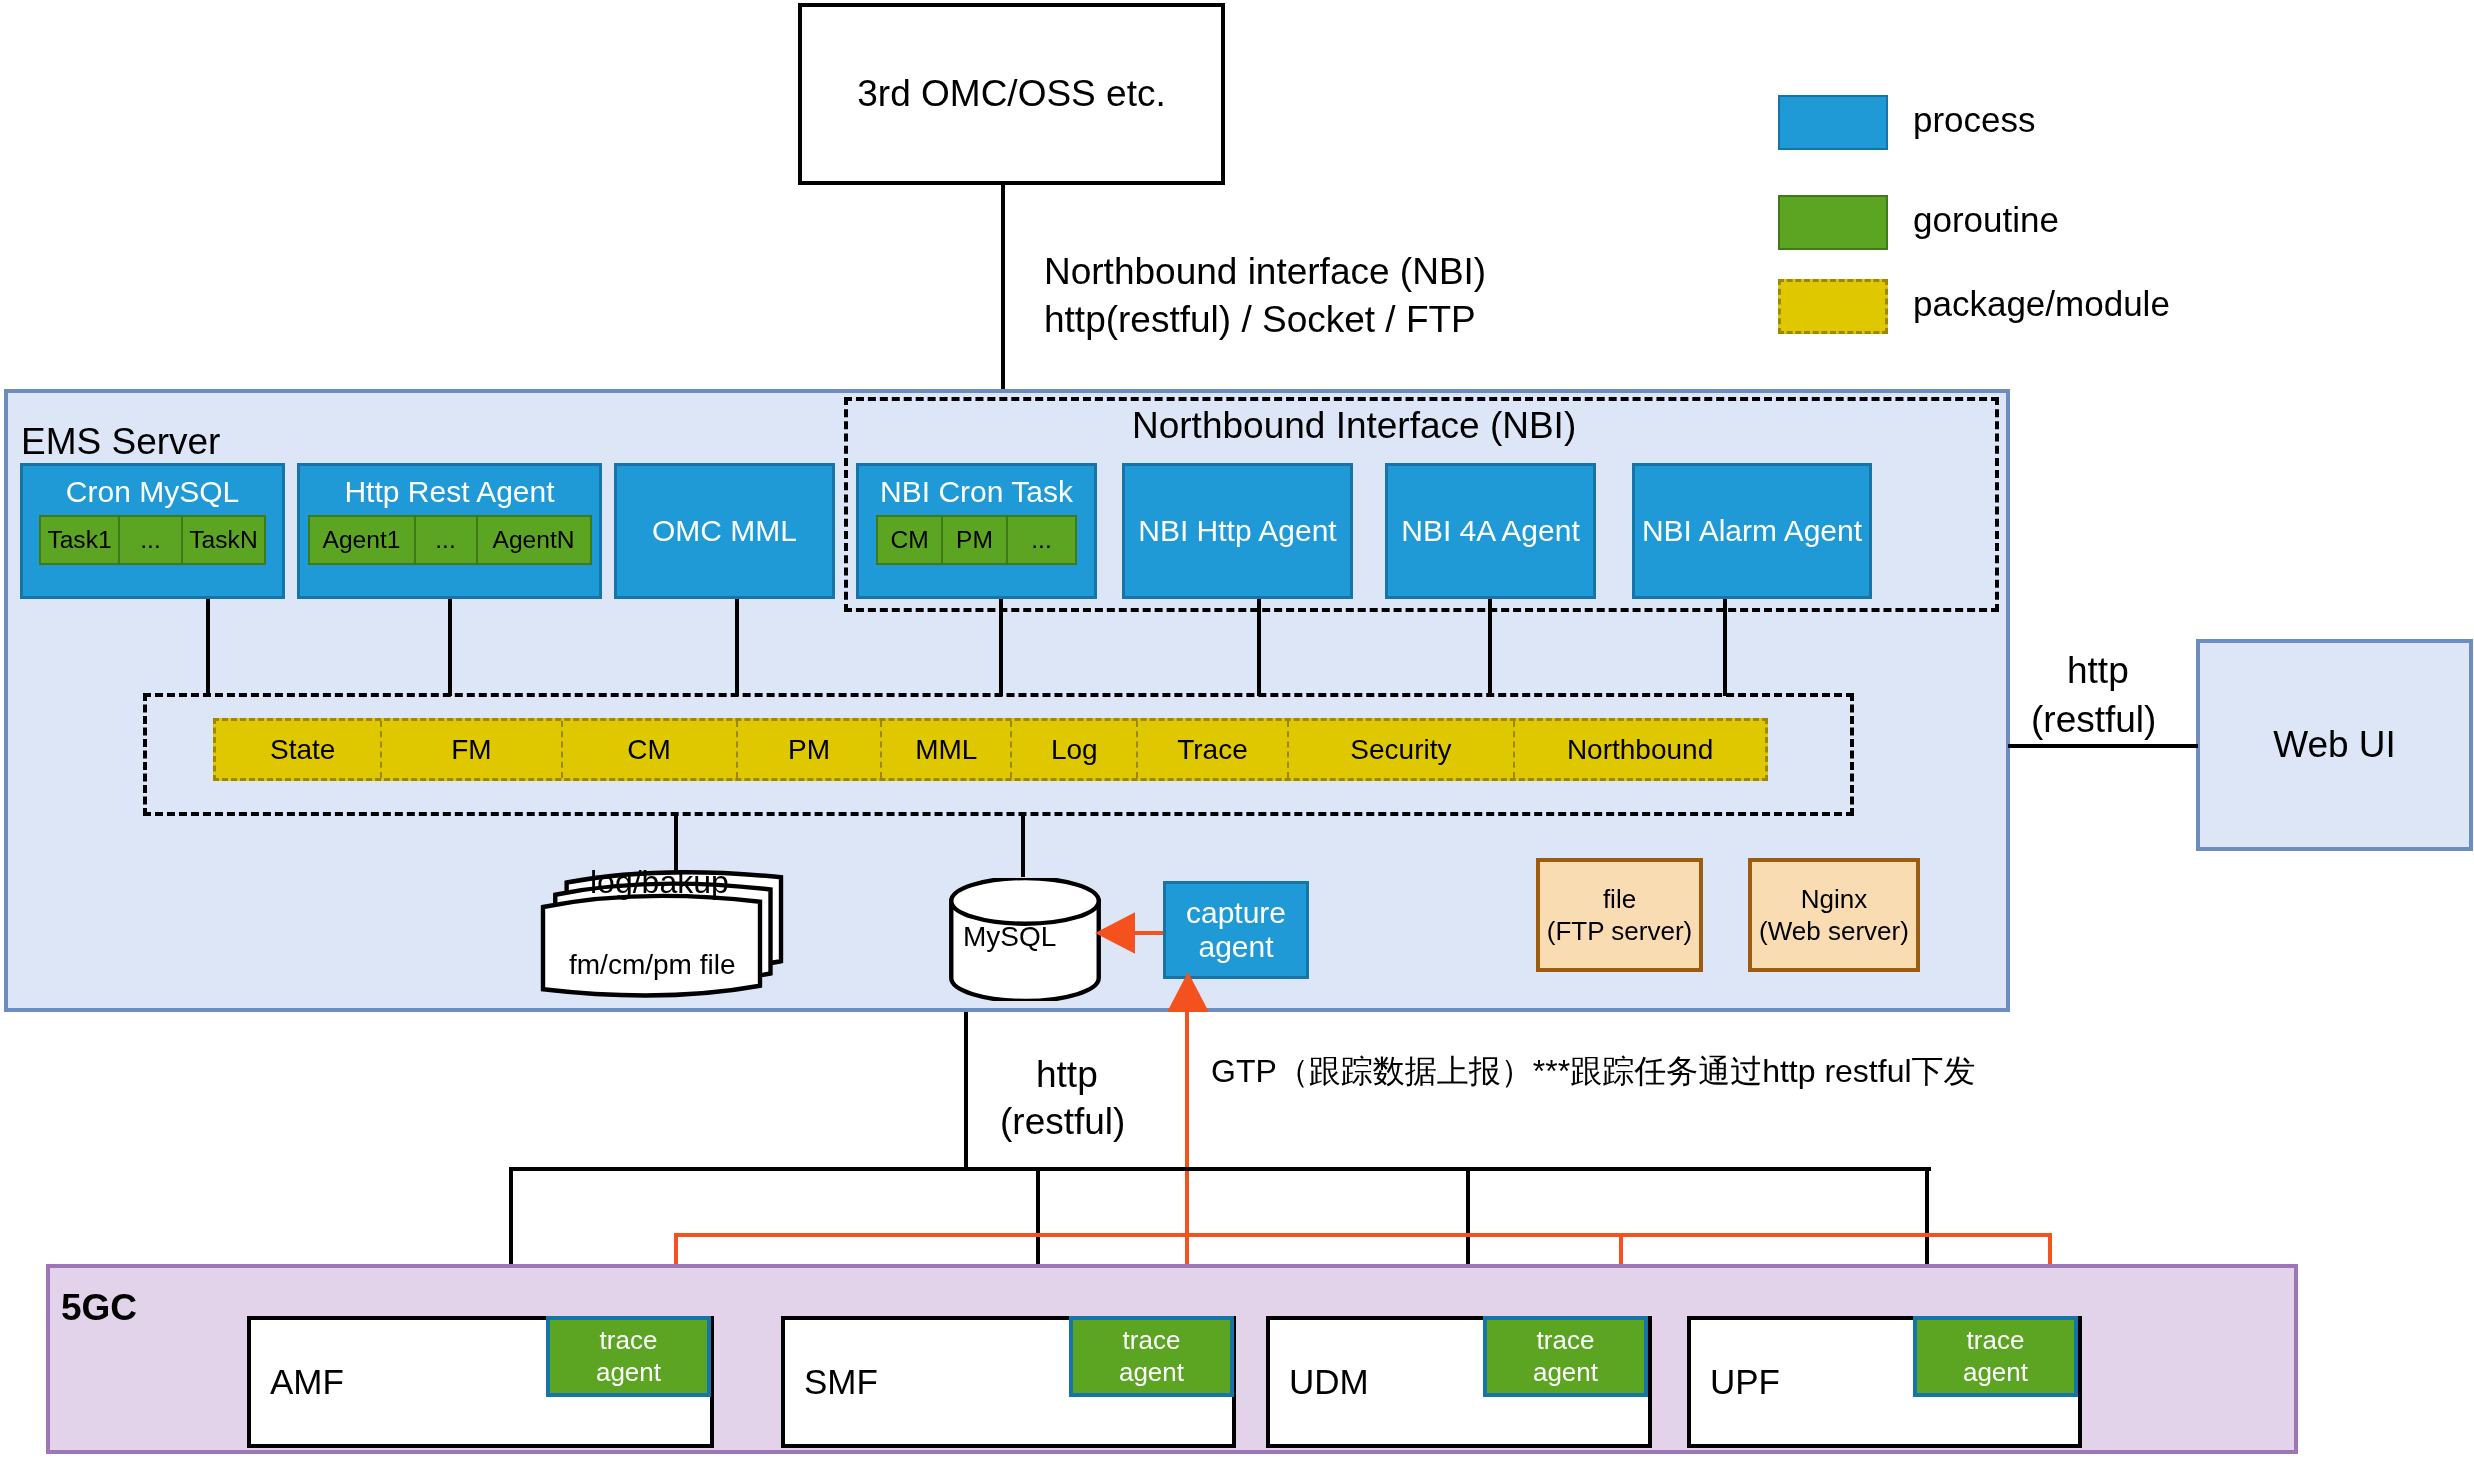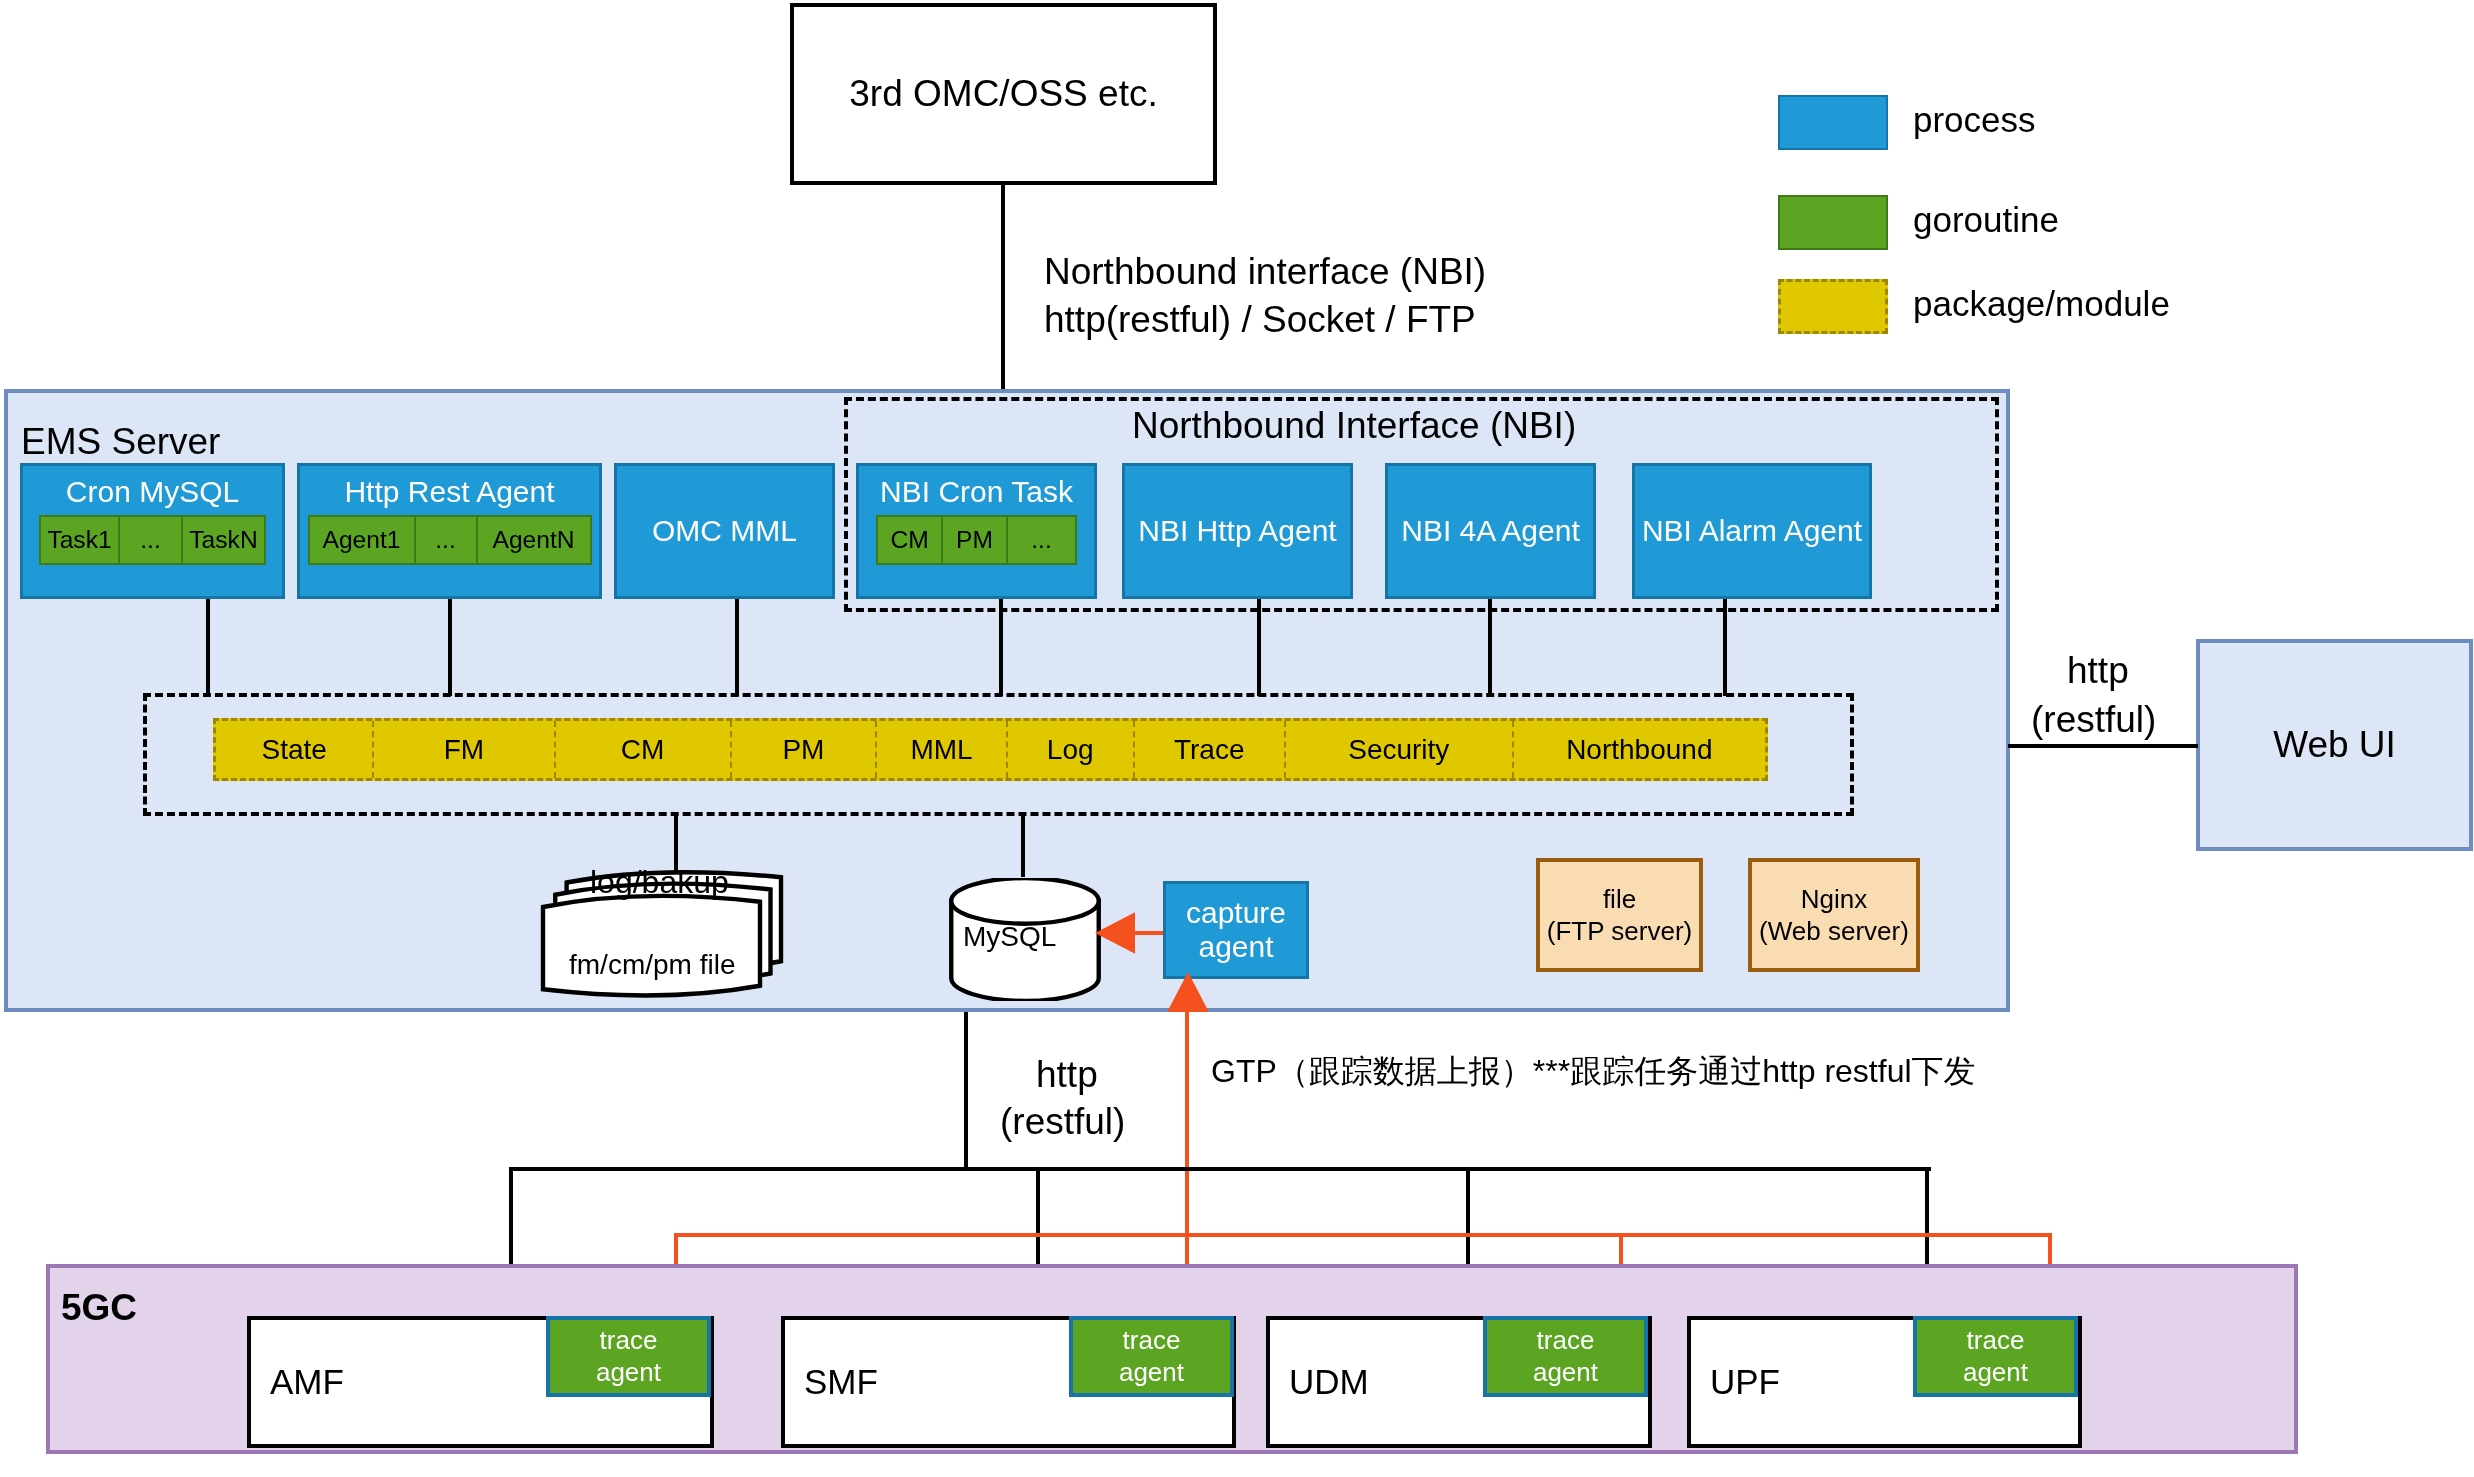--- a/index.html
+++ b/index.html
@@ -5,21 +5,21 @@
   html,body{margin:0;padding:0;background:#ffffff;}
   body{font-family:"Liberation Sans","DejaVu Sans",sans-serif;}
   #stage{position:relative;width:2475px;height:1478px;background:#fff;overflow:hidden;}
 
   .abs{position:absolute;box-sizing:border-box;}
 
   
   .txt{position:absolute;color:#000;white-space:pre;line-height:1.18;}
 
   
-  .plainbox{background:#ffffff;border:4.4px solid #000;display:flex;align-items:center;justify-content:center;color:#000;}
+  .plainbox{background:#ffffff;border:4.4px solid #000;display:flex;align-items:center;justify-content:center;color:#000;margin-left:8px;}
 
   
   .ems{background:#dce6f7;border:4.4px solid #6d8cbf;}
   .emslabel{font-size:37px;}
 
   
   .dashgroup{border:4.4px dashed #000;background:transparent;}
 
   
   .proc{background:#1f9ad6;border:3.5px solid #1574a8;color:#ffffff;display:flex;flex-direction:column;align-items:center;}
@@ -145,21 +145,21 @@
   <div class="vline" style="left:206px;top:599px;height:97px;"></div>
   <div class="vline" style="left:448px;top:599px;height:97px;"></div>
   <div class="vline" style="left:735px;top:599px;height:97px;"></div>
   <div class="vline" style="left:999px;top:599px;height:97px;"></div>
   <div class="vline" style="left:1257px;top:599px;height:97px;"></div>
   <div class="vline" style="left:1488px;top:599px;height:97px;"></div>
   <div class="vline" style="left:1723px;top:599px;height:97px;"></div>
 
   <div class="abs dashgroup" style="left:143px;top:693px;width:1711px;height:123px;"></div>
 
-  <div class="abs pkgbar" style="left:213px;top:718px;width:1555px;">
+  <div class="abs pkgbar" style="left:213px;top:718px;width:1555px;padding-left:9px;">
     <div class="pkgcell" style="width:158px;">State</div>
     <div class="pkgcell" style="width:181px;">FM</div>
     <div class="pkgcell" style="width:176px;">CM</div>
     <div class="pkgcell" style="width:145px;">PM</div>
     <div class="pkgcell" style="width:130px;">MML</div>
     <div class="pkgcell" style="width:126px;">Log</div>
     <div class="pkgcell" style="width:151px;">Trace</div>
     <div class="pkgcell" style="width:228px;">Security</div>
     <div class="pkgcell" style="width:254px;">Northbound</div>
   </div>

